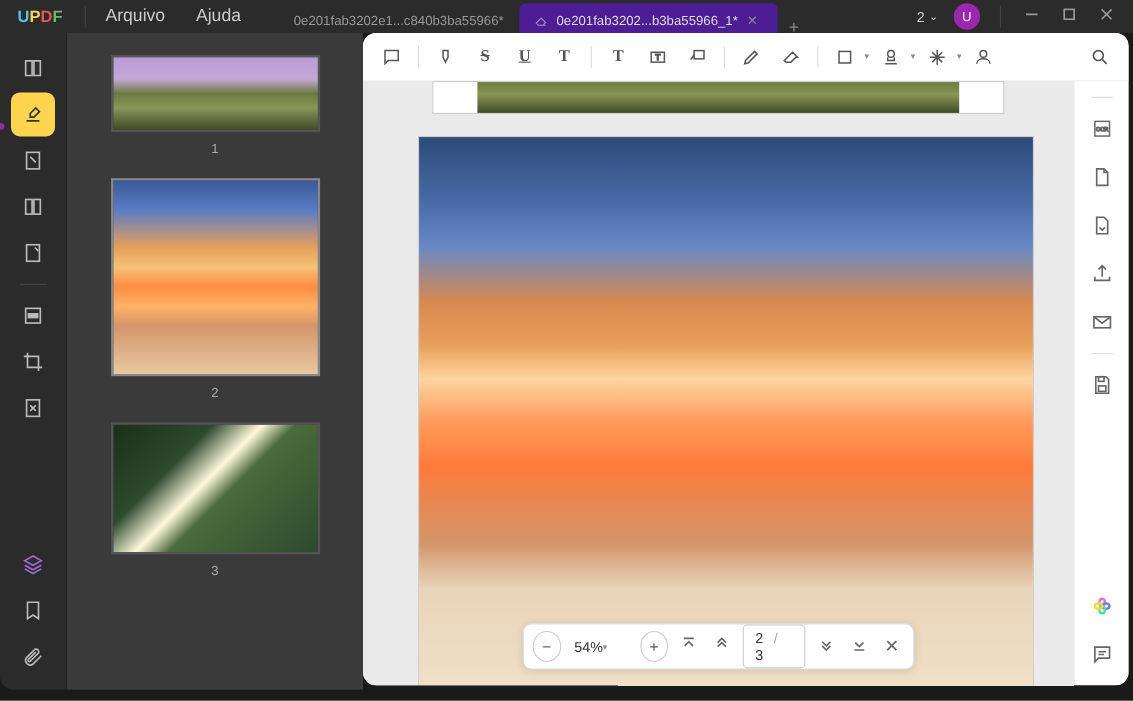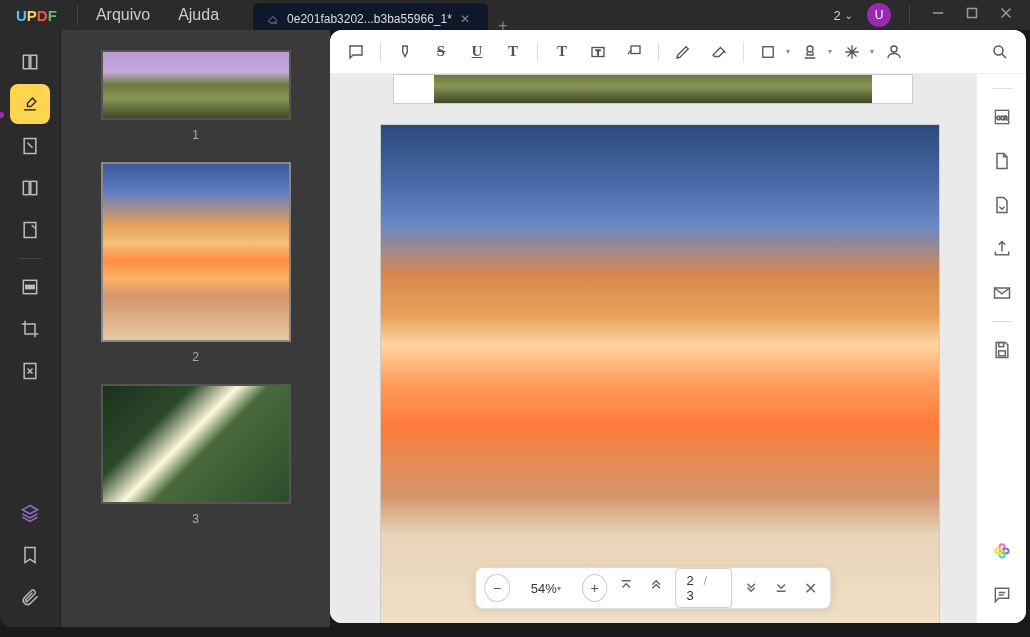--- a/index.html
+++ b/index.html
@@ -6,21 +6,21 @@
 body { background: #1a1a1a; width: 1030px; height: 637px; overflow: hidden; position: relative; }
 
 
 .titlebar { height: 30px; background: #2b2b2b; display: flex; align-items: center; color: #ccc; }
 .logo { padding: 0 16px; font-weight: bold; font-size: 15px; }
 .logo .u { color: #4fc3f7; } .logo .p { color: #ffd54f; } .logo .d { color: #ef5350; } .logo .f { color: #66bb6a; }
 .divider-v { width: 1px; height: 20px; background: #444; margin: 0 4px; }
 .menu-item { padding: 0 14px; font-size: 16px; cursor: pointer; }
 .tabs { display: flex; flex: 1; height: 40px; align-items: flex-end; margin-left: 20px; }
 .tab { height: 32px; padding: 0 14px; display: flex; align-items: center; font-size: 12px; color: #999; border-radius: 6px 6px 0 0; gap: 8px; }
-.tab.active { background: #0f172a; color: #ddd; }
+.tab.active { background: #4c1d95; color: #ddd; }
 .tab-icon { width: 12px; height: 12px; opacity: 0.6; }
 .tab-close { width: 14px; color: #888; cursor: pointer; }
 .tab-add { width: 30px; text-align: center; color: #888; font-size: 16px; cursor: pointer; }
 .tb-right { display: flex; align-items: center; gap: 14px; padding: 0 14px; }
 .pagecount { font-size: 13px; color: #ccc; display: flex; align-items: center; gap: 4px; }
 .avatar { width: 24px; height: 24px; border-radius: 50%; background: #9c27b0; display: flex; align-items: center; justify-content: center; font-size: 12px; color: #fff; }
 .win-btn { width: 20px; color: #999; cursor: pointer; text-align: center; }
 
 
 .main { display: flex; height: 597px; background: #1a1a1a; }
@@ -50,21 +50,21 @@
 
 .right-rail { width: 50px; background: #fff; display: flex; flex-direction: column; align-items: center; padding-top: 14px; gap: 12px; border-left: 1px solid #eee; position: relative; }
 .rr-btn { width: 32px; height: 32px; display: flex; align-items: center; justify-content: center; color: #666; cursor: pointer; }
 .rr-sep { width: 20px; height: 1px; background: #ddd; }
 .rr-bottom { position: absolute; bottom: 12px; display: flex; flex-direction: column; gap: 12px; align-items: center; }
 .rr-ai { width: 24px; height: 24px; }
 
 
 .zoombar { position: absolute; bottom: 14px; left: 50%; transform: translateX(-50%); background: #fff; border: 1px solid #ddd; border-radius: 8px; height: 42px; display: flex; align-items: center; padding: 0 8px; gap: 8px; box-shadow: 0 2px 8px rgba(0,0,0,0.1); }
 .zb-btn { width: 28px; height: 28px; display: flex; align-items: center; justify-content: center; color: #555; cursor: pointer; border: 1px solid #ccc; border-radius: 50%; font-size: 14px; }
-.zb-zoom { width: 60px; font-size: 13px; color: #333; display: flex; align-items: center; justify-content: center; padding: 0 4px; }
+.zb-zoom { width: 60px; font-size: 13px; color: #333; display: flex; align-items: center; justify-content: flex-start; padding: 0 4px; }
 .zb-zoom .caret { font-size: 8px; color: #888; }
 .zb-nav { width: 24px; color: #666; cursor: pointer; text-align: center; }
 .zb-page { border: 1px solid #ccc; border-radius: 4px; padding: 4px 10px; font-size: 13px; color: #333; }
 
 
 .img-mountain { height: 70px; background: linear-gradient(180deg, #b89bd4 0%, #c4a8d8 30%, #6b7a3f 50%, #8a9655 70%, #3d4a2a 100%); }
 .img-beach { height: 180px; background: linear-gradient(180deg, #3b5998 0%, #5a7bc4 15%, #e8a05a 35%, #f4c277 45%, #ff8c42 55%, #ffb366 65%, #d4956b 75%, #e8c9a0 100%); }
 .img-forest { height: 120px; background: linear-gradient(135deg, #1a2f1a 0%, #2d4a2d 30%, #fff8dc 45%, #4a6b3a 55%, #2d4a2d 100%); }
 .img-mountain-strip { height: 100%; background: linear-gradient(180deg, #6b7a3f 0%, #8a9655 40%, #3d4a2a 100%); }
 .img-beach-big { height: 500px; background: linear-gradient(180deg, #2c4a7a 0%, #4a6ba8 12%, #6889c4 20%, #d88850 30%, #e8a05a 38%, #ffd4a0 44%, #ff9a5a 52%, #ff7a3a 60%, #e88850 66%, #d4956b 74%, #e8d4b8 82%, #f0e0c8 100%); }
@@ -76,20 +76,23 @@
 <body>
 
 <div class="titlebar">
   <div class="logo">
     <span class="u">U</span><span class="p">P</span><span class="d">D</span><span class="f">F</span>
   </div>
   <div class="divider-v"></div>
   <div class="menu-item">Arquivo</div>
   <div class="menu-item">Ajuda</div>
   <div class="tabs">
+    <div class="tab">
+      <span>0e201fab3202e1...c840b3ba55966*</span>
+    </div>
     <div class="tab active">
       <svg class="tab-icon" viewBox="0 0 24 24" fill="none" stroke="currentColor" stroke-width="2">
           <path d="M20 20H7L3 16l9-9 8 8-4 4"></path>
         </svg>
       <span>0e201fab3202...b3ba55966_1*</span>
       <span class="tab-close">✕</span>
     </div>
     <div class="tab-add">+</div>
   </div>
   <div class="tb-right">

